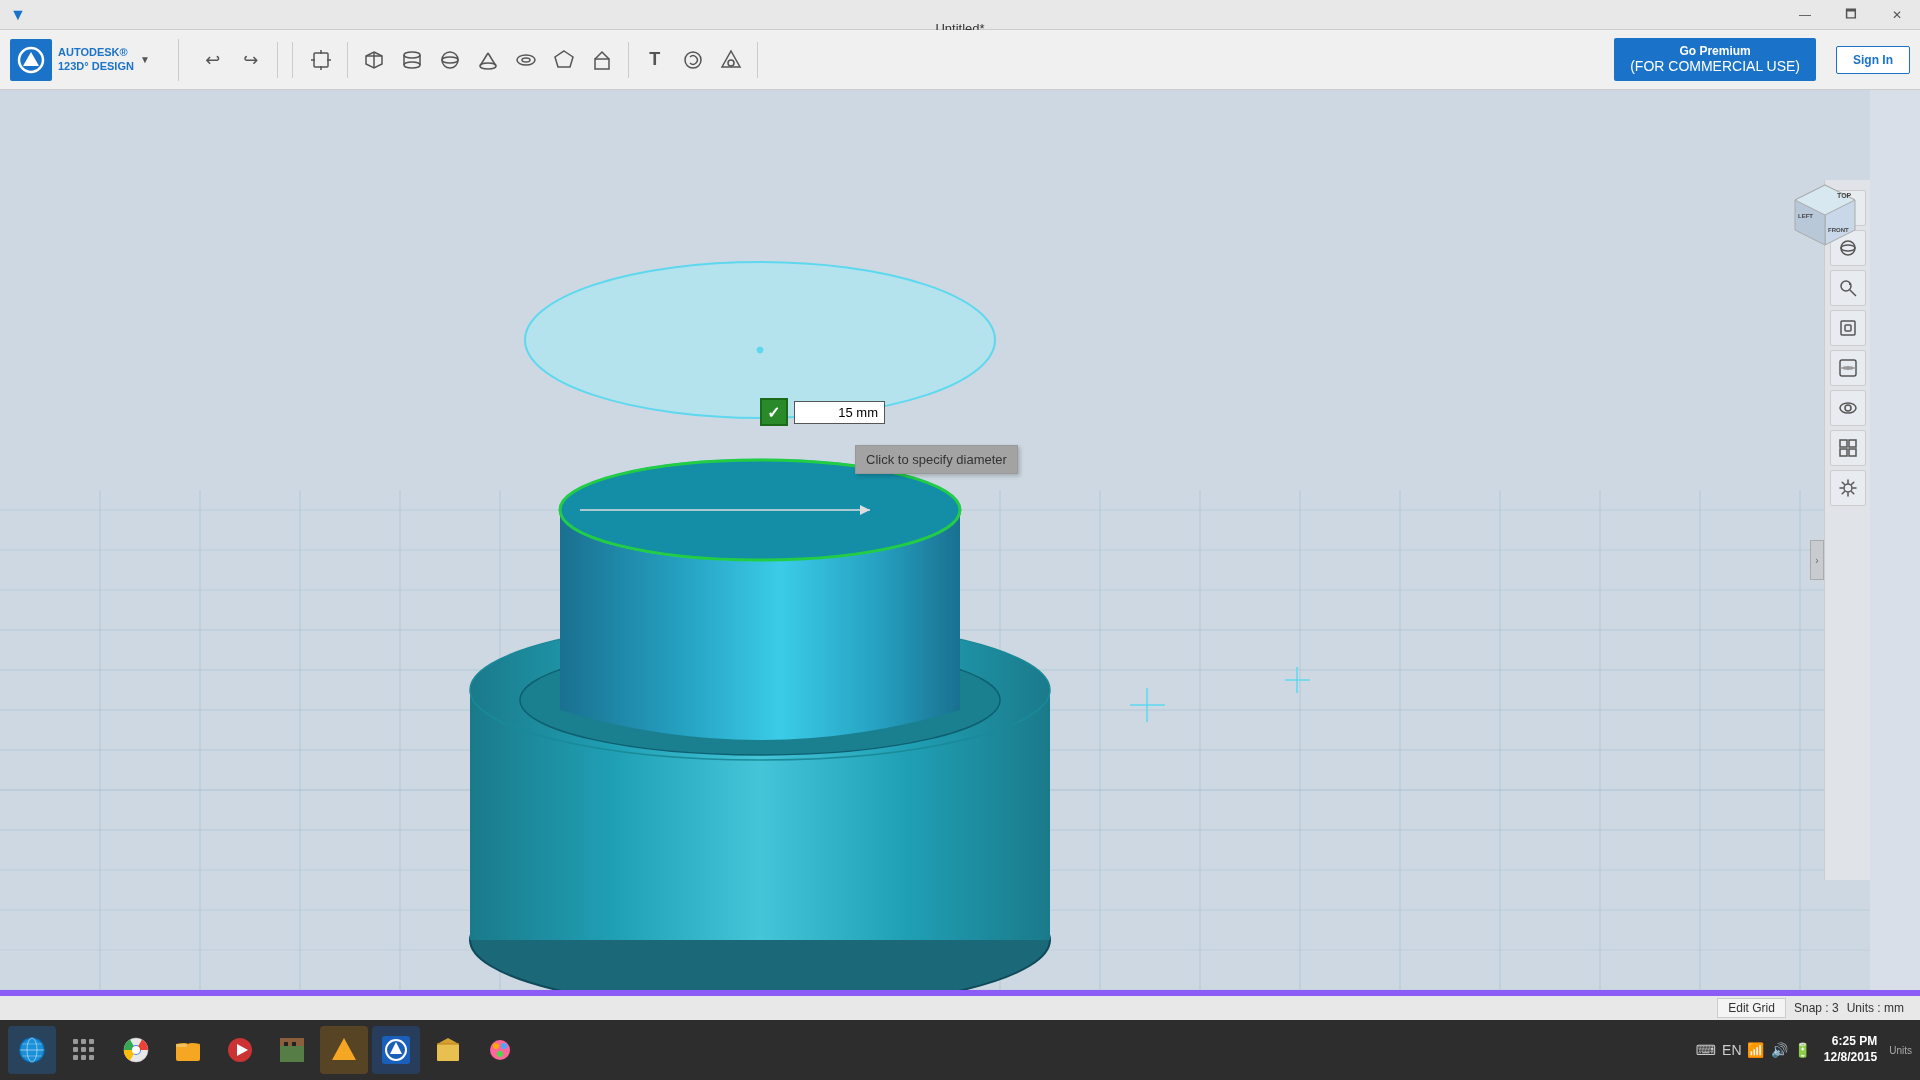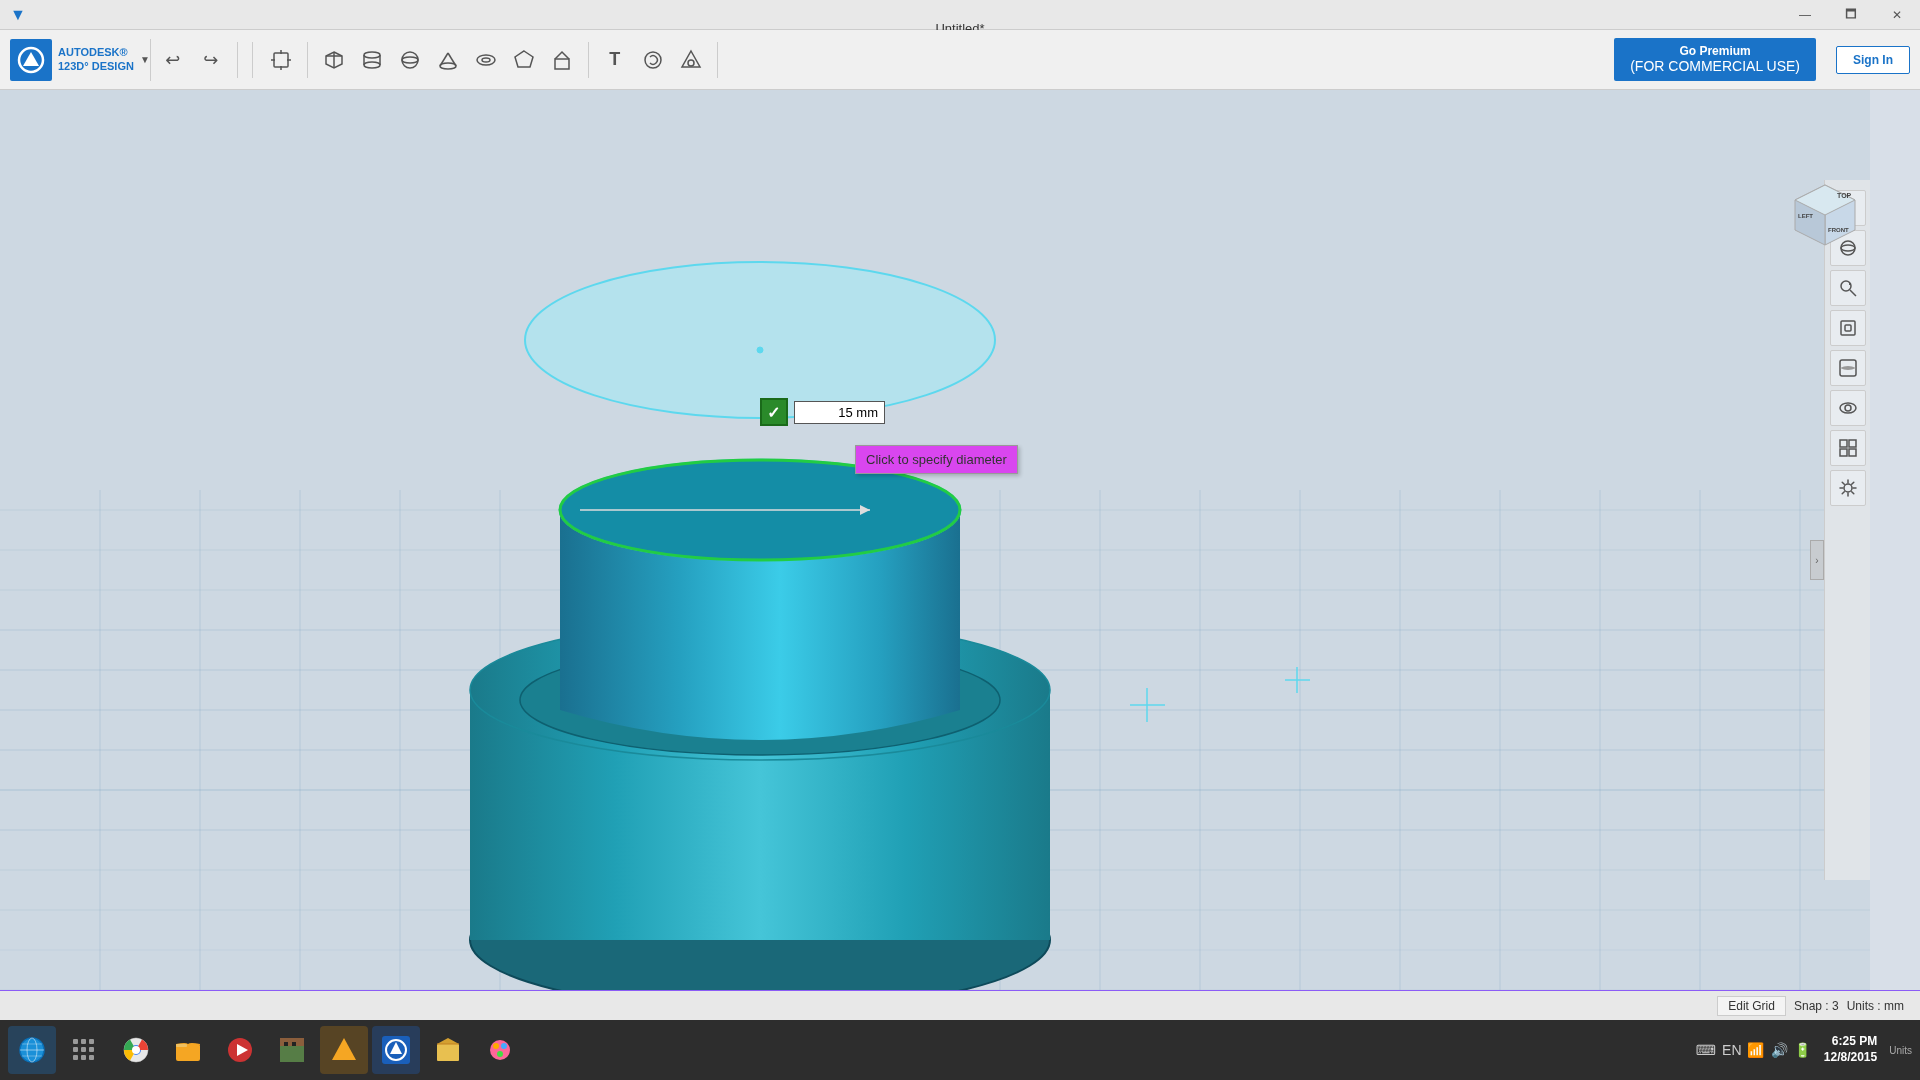--- a/index.html
+++ b/index.html
@@ -18,22 +18,22 @@
       font-size: 12px; cursor: pointer; color: #555;
     }
 
     
     #toolbar {
       position: absolute; top: 30px; left: 0; width: 1920px; height: 60px;
       background: #f0f0f0; border-bottom: 1px solid #ccc; display: flex; align-items: center;
       padding: 0 10px; gap: 4px; z-index: 100;
     }
     .logo-area {
-      display: flex; align-items: center; gap: 6px; margin-right: 0;
-      border-right: 1px solid #ccc; padding-right: 0;
+      display: flex; align-items: center; gap: 6px; margin-right: 12px;
+      border-right: 1px solid #ccc; padding-right: 28px;
     }
     .logo-box {
       width: 42px; height: 42px; background: #1a73c8; display: flex; align-items: center;
       justify-content: center; border-radius: 2px;
     }
     .logo-box svg { width: 32px; height: 32px; }
     .logo-text { font-size: 11px; color: #1a73c8; font-weight: bold; line-height: 1.2; }
     .logo-dropdown { font-size: 10px; color: #555; cursor: pointer; }
 
     .tb-separator { width: 1px; height: 36px; background: #ccc; margin: 0 6px; }
@@ -59,21 +59,21 @@
     }
 
     
     #grid-svg {
       position: absolute; top: 0; left: 0; width: 100%; height: 100%;
     }
 
     
     #tooltip {
       position: absolute; top: 355px; left: 855px;
-      background: #d946ef; border: 1px solid #999; padding: 6px 10px;
+      background: #a3a3a3; border: 1px solid #999; padding: 6px 10px;
       font-size: 13px; color: #333; white-space: nowrap; z-index: 200;
       box-shadow: 2px 2px 4px rgba(0,0,0,0.2);
     }
 
     
     #dim-input-container {
       position: absolute; top: 308px; left: 760px; z-index: 200;
       display: flex; align-items: center; gap: 6px;
     }
     .check-box {
@@ -100,21 +100,21 @@
 
     
     #viewcube {
       position: absolute; top: 90px; right: 10px; width: 70px; height: 70px;
       z-index: 150;
     }
 
     
     #bottombar {
       position: absolute; bottom: 60px; left: 0; width: 1920px; height: 30px;
-      background: #e8e8e8; border-top: 1px solid #8b5cf6; display: flex; align-items: center;
+      background: #e8e8e8; border-top: 6px solid #8b5cf6; display: flex; align-items: center;
       justify-content: flex-end; padding: 0 16px; gap: 8px; z-index: 100; font-size: 12px; color: #333;
     }
     .bottom-btn {
       padding: 2px 10px; background: #f4f4f4; border: 1px solid #ccc; cursor: pointer;
       font-size: 12px; color: #333;
     }
 
     
     #taskbar {
       position: absolute; bottom: 0; left: 0; width: 1920px; height: 60px;

